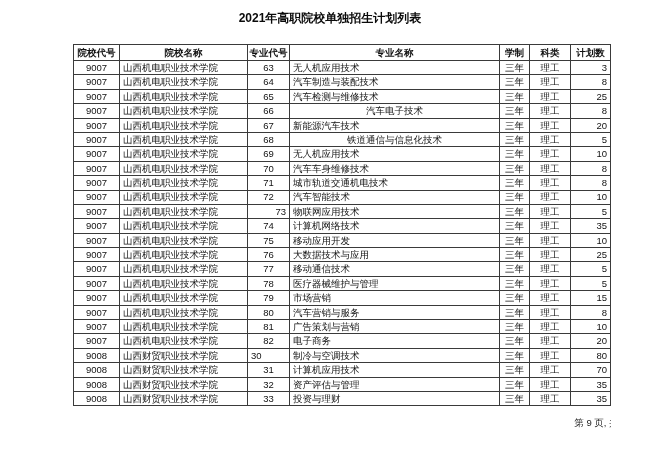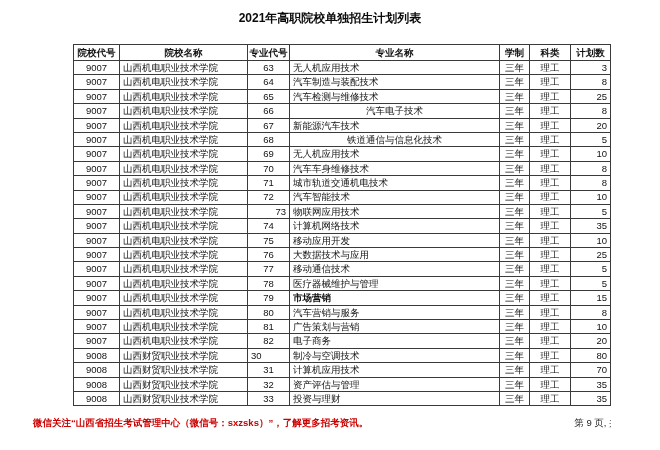--- a/index.html
+++ b/index.html
@@ -266,21 +266,21 @@
           <td style="text-align: left;">医疗器械维护与管理</td>
           <td style="text-align: center;">三年</td>
           <td style="text-align: center;">理工</td>
           <td style="text-align: right;">5</td>
           <td style="text-align: center;"></td>
         </tr>
         <tr>
           <td style="text-align: center;">9007</td>
           <td style="text-align: left;">山西机电职业技术学院</td>
           <td style="text-align: center;">79</td>
-          <td style="text-align: left; font-weight: bold;">市场营销</td>
+          <td style="text-align: left;">市场营销</td>
           <td style="text-align: center;">三年</td>
           <td style="text-align: center;">理工</td>
           <td style="text-align: right;">15</td>
           <td style="text-align: center;"></td>
         </tr>
         <tr>
           <td style="text-align: center;">9007</td>
           <td style="text-align: left;">山西机电职业技术学院</td>
           <td style="text-align: center;">80</td>
           <td style="text-align: left;">汽车营销与服务</td>
@@ -346,17 +346,16 @@
           <td style="text-align: left;">投资与理财</td>
           <td style="text-align: center;">三年</td>
           <td style="text-align: center;">理工</td>
           <td style="text-align: right;">35</td>
           <td style="text-align: center;"></td>
         </tr>
       </tbody>
   </table>
 
   <div class="footer-row">
-    <span class="notice">微信关注“山西省招生考试管理中心（微信号：sxzsks）”，了解更多招考资讯。</span>
     <span class="page-indicator">第 9 页, 共 38 页</span>
   </div>
 
 </div>
 
 </body></html>

